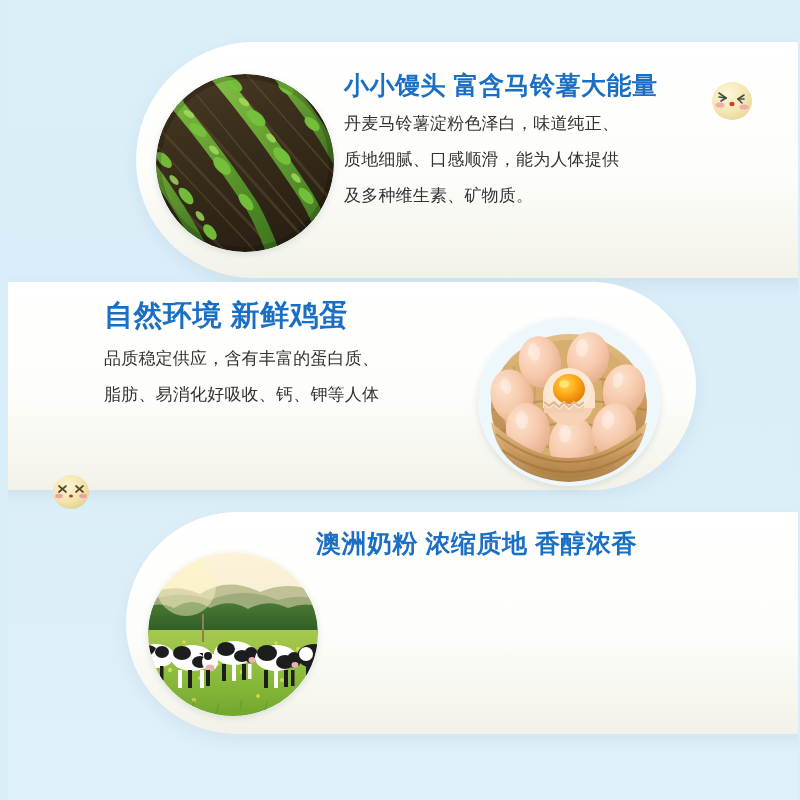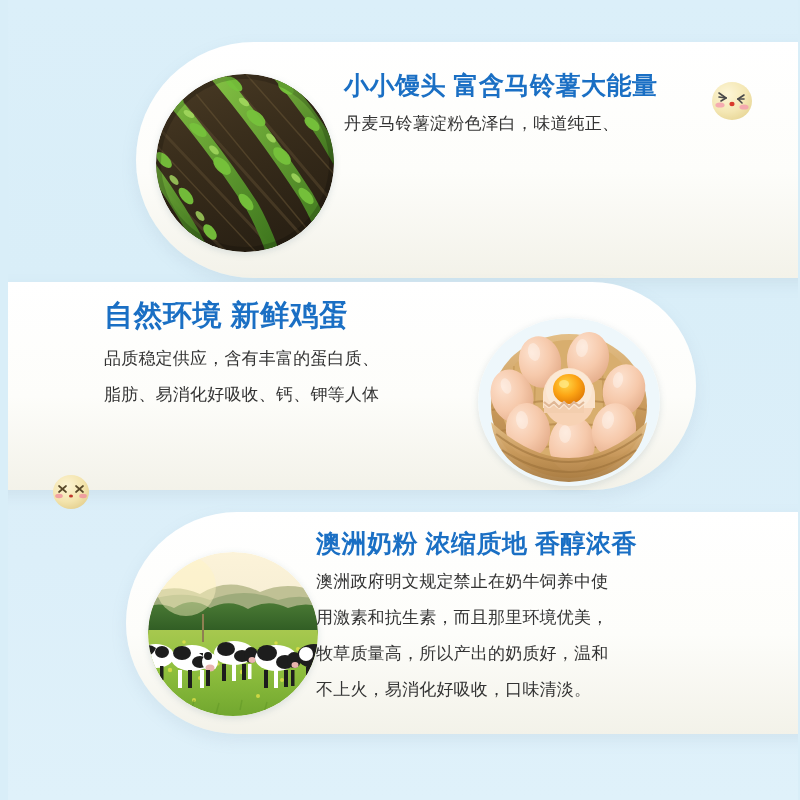--- a/index.html
+++ b/index.html
@@ -176,20 +176,22 @@
 
         <circle cx="89" cy="89" r="89" fill="none" stroke="rgba(0,0,0,0.18)" stroke-width="10"></circle>
       </g>
     </svg>
   </div>
 
   <div class="block block-1">
     <h2 class="heading">小小馒头 富含马铃薯大能量</h2>
     <div class="body-text">
       <p>丹麦马铃薯淀粉色泽白，味道纯正、</p>
+      <p>质地细腻、口感顺滑，能为人体提供</p>
+      <p>及多种维生素、矿物质。</p>
     </div>
   </div>
 
   <div class="bun bun-right">
     <svg width="44" height="42" viewBox="0 0 44 42">
       <defs>
         <radialGradient id="bunG1" cx="0.38" cy="0.32" r="0.78">
           <stop offset="0%" stop-color="#fdf6d8"></stop>
           <stop offset="60%" stop-color="#f4e7b4"></stop>
           <stop offset="100%" stop-color="#e6d493"></stop>
@@ -449,21 +451,15 @@
             <path d="M160 160 l3 -11"></path>
         </g>
 
         <circle cx="38" cy="34" r="30" fill="#fff3c4" opacity="0.45"></circle>
       </g>
     </svg>
   </div>
 
   <div class="block block-3">
     <h2 class="heading">澳洲奶粉 浓缩质地 香醇浓香</h2>
-    <div class="body-text">
-      <p>澳洲政府明文规定禁止在奶牛饲养中使</p>
-      <p>用激素和抗生素，而且那里环境优美，</p>
-      <p>牧草质量高，所以产出的奶质好，温和</p>
-      <p>不上火，易消化好吸收，口味清淡。</p>
-    </div>
   </div>
 
 </div>
 
 </body></html>

